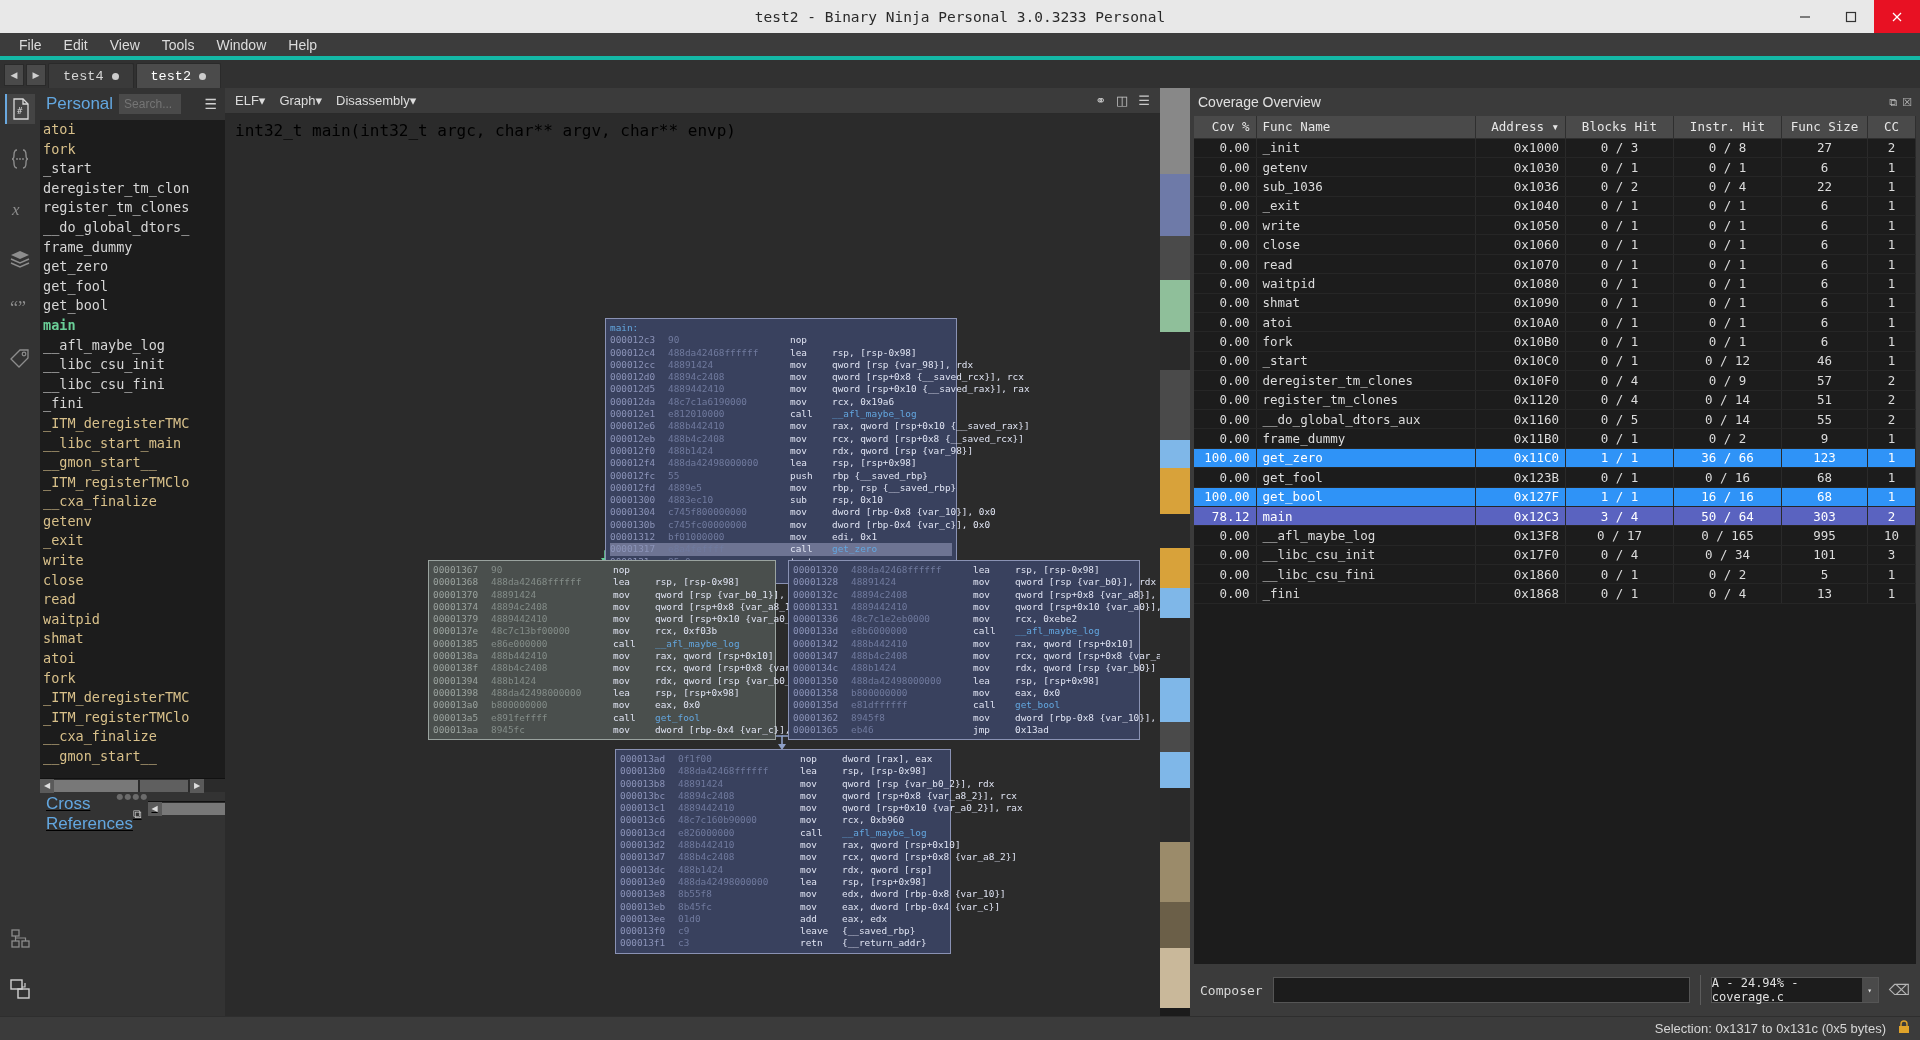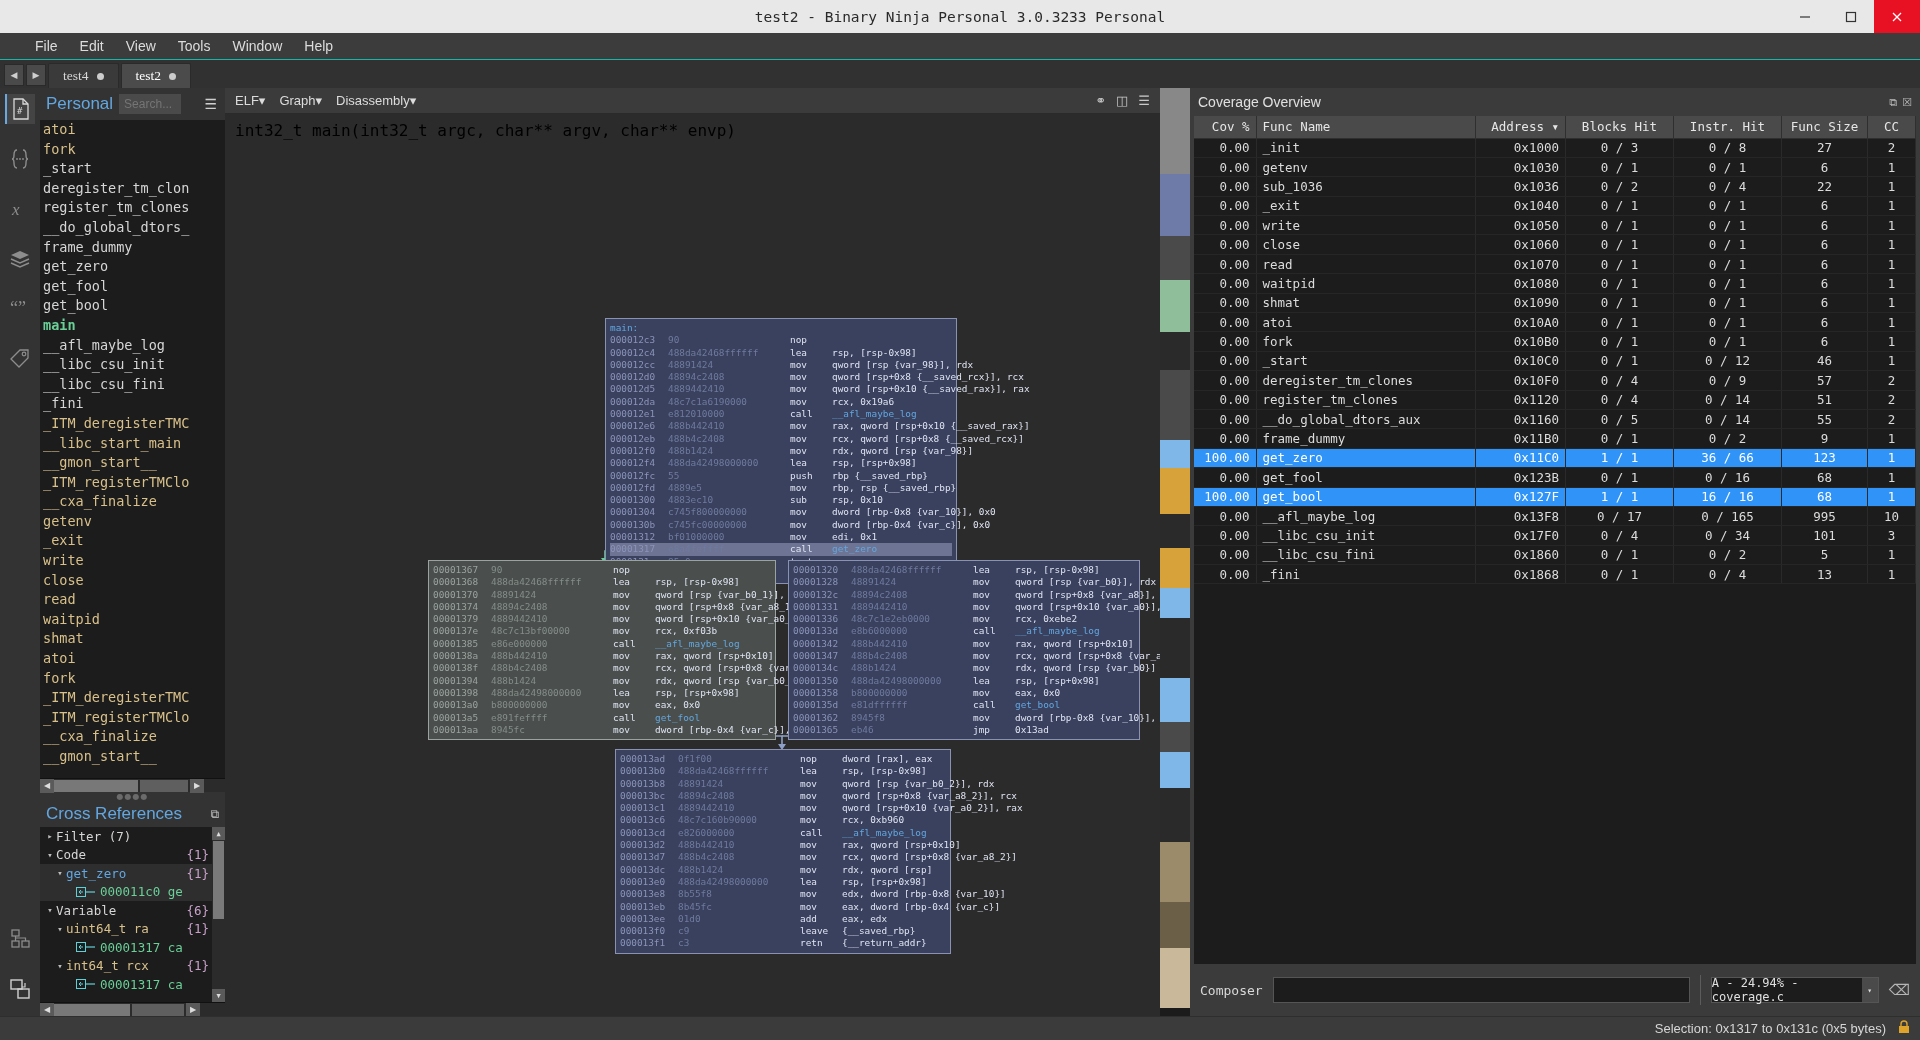--- a/index.html
+++ b/index.html
@@ -26,22 +26,22 @@
   .win-btn {
     width: 46px; height: 33px; display: flex; align-items: center; justify-content: center;
     font-size: 15px; color: #333;
   }
   .win-btn.close { background: #e81123; color: #fff; width: 46px; }
   .win-btn.close svg { stroke: #fff; }
 
   
   .menubar {
     height: 27px; flex: 0 0 27px; background: #3c3c3c;
-    display: flex; align-items: center; padding-left: 24px;
-    border-bottom: 1px solid #14b8a6;
+    display: flex; align-items: center; padding-left: 8px;
+    border-bottom: 4px solid #14b8a6;
   }
   .menubar .mi {
     padding: 4px 11px; font-size: 14px; color: #dcdcdc;
     font-family: "Liberation Sans", sans-serif;
   }
 
   
   .tabbar {
     height: 28px; flex: 0 0 28px; background: #313131;
     display: flex; align-items: flex-end; padding-left: 4px;
@@ -49,21 +49,21 @@
   .navbtn {
     width: 20px; height: 22px; background: #4a4a4a; border: 1px solid #2a2a2a;
     display: flex; align-items: center; justify-content: center;
     color: #cfcfcf; font-size: 9px; margin-right: 2px; margin-bottom: 2px;
   }
   .tab {
     height: 25px; display: flex; align-items: center; gap: 8px;
     padding: 0 14px; font-size: 13.5px; color: #d6d6d6;
     background: #3a3a3a; border: 1px solid #2a2a2a; border-bottom: none;
     margin-right: 2px; border-radius: 2px 2px 0 0;
-    font-family: Liberation Serif, serif;
+    font-family: Liberation Mono, monospace;
   }
   .tab.active { background: #4b4b4b; color: #ffffff; }
   .tab .dot { width: 7px; height: 7px; border-radius: 50%; background: #cccccc; }
 
   
   .mainrow { flex: 1; display: flex; min-height: 0; }
 
   
   .rail {
     width: 40px; flex: 0 0 40px; background: #333333;
@@ -104,21 +104,21 @@
   .hscroll {
     height: 14px; flex: 0 0 14px; background: #2b2b2b; display: flex; align-items: center;
     border-top: 1px solid #111;
   }
   .hscroll .arw { width: 14px; height: 14px; background: #5a5a5a; color: #ddd;
     font-size: 8px; display: flex; align-items: center; justify-content: center;}
   .hscroll .thumb { height: 12px; background: #787878; }
   .grip { text-align: center; color: #6b6b6b; font-size: 8px; letter-spacing: 1px; height: 9px;}
 
   
-  .xref { display: flex; flex-direction: column; height: 215px; flex: 0 0 215px; }
+  .xref { display: flex; flex-direction: row; height: 215px; flex: 0 0 215px; text-decoration: underline; }
   .xref-head { display: flex; align-items: center; padding: 2px 6px; height: 26px; }
   .xref-title { color: #63a7e0; font-size: 17px; font-family: "Liberation Sans", sans-serif; }
   .xref-icon { margin-left: auto; color: #c9c9c9; font-size: 12px; }
   .xref-body {
     flex: 1; background: #1c1c1c; font-family: "DejaVu Sans Mono", monospace;
     font-size: 12.5px; overflow: hidden; position: relative; min-height: 0;
   }
   .xrow { display: flex; align-items: center; height: 18.5px; padding-left: 4px; white-space: nowrap;}
   .xrow.hl { background: #2e2e2e; }
   .tw { width: 12px; color: #bdbdbd; font-size: 9px; flex: 0 0 12px; text-align: center;}
@@ -709,20 +709,29 @@
             </tr>
             <tr class="full">
               <td class="c-cov">100.00</td>
               <td class="c-name">get_bool</td>
               <td class="c-addr">0x127F</td>
               <td class="c-blk">1 / 1</td>
               <td class="c-ins">16 / 16</td>
               <td class="c-size">68</td>
               <td class="c-cc">1</td>
             </tr>
+            <tr class="part">
+              <td class="c-cov">78.12</td>
+              <td class="c-name">main</td>
+              <td class="c-addr">0x12C3</td>
+              <td class="c-blk">3 / 4</td>
+              <td class="c-ins">50 / 64</td>
+              <td class="c-size">303</td>
+              <td class="c-cc">2</td>
+            </tr>
             <tr class="">
               <td class="c-cov">0.00</td>
               <td class="c-name">__afl_maybe_log</td>
               <td class="c-addr">0x13F8</td>
               <td class="c-blk">0 / 17</td>
               <td class="c-ins">0 / 165</td>
               <td class="c-size">995</td>
               <td class="c-cc">10</td>
             </tr>
             <tr class="">

